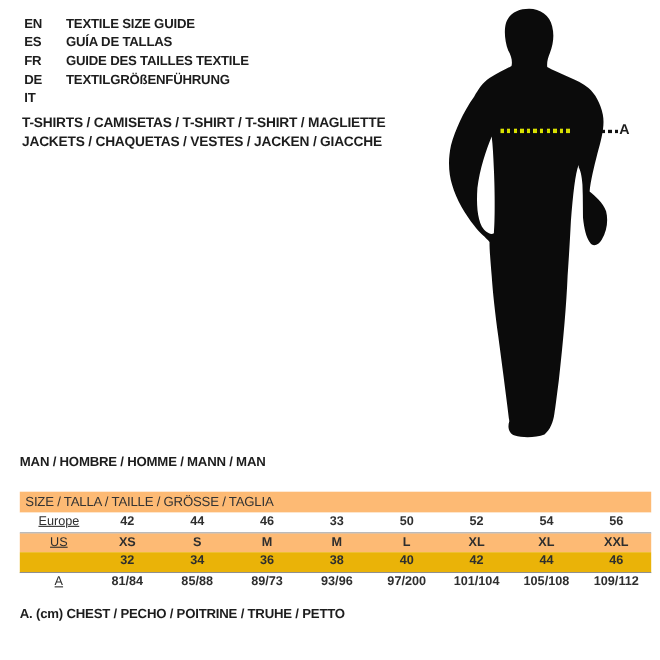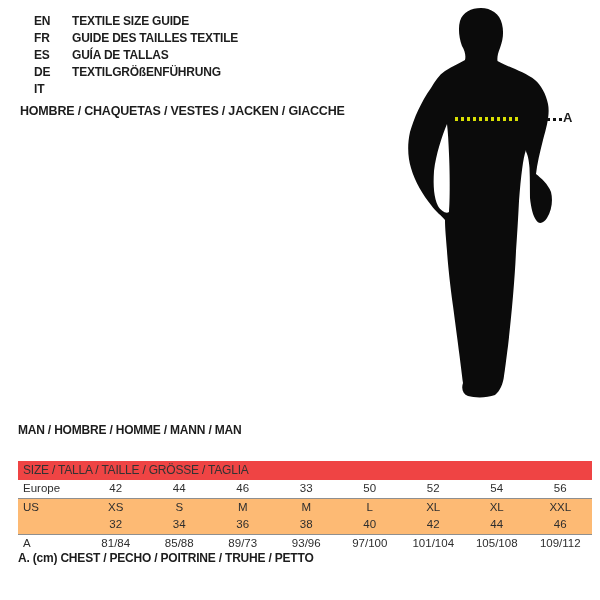--- a/index.html
+++ b/index.html
@@ -5,81 +5,82 @@
   html,body{margin:0;padding:0;}
   body{
     width:600px;height:600px;position:relative;background:#ffffff;
     font-family:"Liberation Sans", sans-serif;color:#1d1d1d;overflow:hidden;
   }
   .abs{position:absolute;}
 
   
   #lang-list{left:22px;top:13px;font-size:12px;font-weight:700;letter-spacing:-0.2px;}
   .lang-row{display:flex;height:17px;line-height:17px;}
-  .lang-code{width:38px;margin-left:12px;}
+  .lang-code{width:38px;}
   .lang-label{white-space:nowrap;text-align:center;}
 
   
   #categories{left:20px;top:102px;font-size:12.5px;font-weight:700;letter-spacing:-0.2px;}
   .cat-line{height:18px;line-height:18px;white-space:nowrap;}
 
   
   #figure{left:405px;top:6px;width:175px;height:394px;}
   #figure svg{position:absolute;left:0;top:0;}
   #chest-dash-yellow{left:50px;top:111px;width:64px;height:4px;
     background:repeating-linear-gradient(90deg,var(--dash,#d8e002) 0 3px,transparent 3px 6px);}
   #chest-dash-black{left:142px;top:112px;width:15px;height:3px;
     background:repeating-linear-gradient(90deg,#111 0 3px,transparent 3px 6px);}
   #measure-a{left:158px;top:104px;font-size:13px;font-weight:700;}
 
   
-  #man-title{left:18px;top:423px;font-size:12px;font-weight:700;letter-spacing:-0.2px;}
+  #man-title{left:18px;top:413px;font-size:12px;font-weight:700;letter-spacing:-0.2px;}
 
   
   #size-table{left:18px;top:447px;width:574px;font-size:11.5px;color:#2e2e2e;}
   #size-table-header{height:19px;line-height:19px;padding-left:5px;
     background:#c5c5c5;color:#333;font-size:12px;letter-spacing:-0.2px;}
   .t-row{display:grid;grid-template-columns:66px repeat(8,1fr);height:17.5px;
     line-height:17.5px;align-items:center;}
   .t-row.white{background:#ffffff;}
   .t-row.gray{background:#efefef;}
   .t-row.line{border-bottom:1px solid #8f8f8f;}
-  .t-label{padding-left:5px;text-align:left;}
-  .t-cell{text-align:center;}
+  .t-label{padding-left:5px;text-align:center;text-decoration:underline;}
+  .t-cell{text-align:center;font-weight:bold;}
 
   
   #footnote{left:18px;top:551px;font-size:12px;font-weight:700;letter-spacing:-0.2px;}
 </style>
 </head>
 <body>
 
 <div id="lang-list" class="abs">
     <div class="lang-row">
       <span class="lang-code">EN</span>
       <span class="lang-label">TEXTILE SIZE GUIDE</span>
     </div>
     <div class="lang-row">
+      <span class="lang-code">ES</span>
+      <span class="lang-label">GUÍA DE TALLAS</span>
+    </div>
+    <div class="lang-row">
       <span class="lang-code">FR</span>
       <span class="lang-label">GUIDE DES TAILLES TEXTILE</span>
-    </div>
-    <div class="lang-row">
-      <span class="lang-code">ES</span>
-      <span class="lang-label">GUÍA DE TALLAS</span>
     </div>
     <div class="lang-row">
       <span class="lang-code">DE</span>
       <span class="lang-label">TEXTILGRÖßENFÜHRUNG</span>
     </div>
     <div class="lang-row">
       <span class="lang-code">IT</span>
     </div>
   </div>
 
 <div id="categories" class="abs">
-  <div class="cat-line">HOMBRE / CHAQUETAS / VESTES / JACKEN / GIACCHE</div>
+  <div class="cat-line">T-SHIRTS / CAMISETAS / T-SHIRT / T-SHIRT / MAGLIETTE</div>
+  <div class="cat-line">JACKETS / CHAQUETAS / VESTES / JACKEN / GIACCHE</div>
 </div>
 
 <div id="figure" class="abs">
   <svg width="175" height="394" viewBox="0 0 175 394">
     <path fill="#0b0b0b" d="
       M 76 2
       C 86 2 95 8 97 18
       C 99 26 98 34 95 42
       C 93 47 92 51 92.5 55
       C 103 61 120 66 130 74
@@ -126,21 +127,21 @@
       C 124 154 122.5 148 121 146 Z"></path>
   </svg>
   <div id="chest-dash-yellow" class="abs" style="--dash: #d8e002;"></div>
   <div id="chest-dash-black" class="abs"></div>
   <div id="measure-a" class="abs">A</div>
 </div>
 
 <div id="man-title" class="abs">MAN / HOMBRE / HOMME / MANN / MAN</div>
 
 <div id="size-table" class="abs">
-  <div id="size-table-header" style="background: #ef4444; margin-top: 14px;">SIZE / TALLA / TAILLE / GRÖSSE / TAGLIA</div>
+  <div id="size-table-header" style="background: #fdba74;">SIZE / TALLA / TAILLE / GRÖSSE / TAGLIA</div>
   <div id="size-table-body">
       <div class="t-row white line">
         <div class="t-label">Europe</div>
         <div class="t-cell">42</div>
         <div class="t-cell">44</div>
         <div class="t-cell">46</div>
         <div class="t-cell">33</div>
         <div class="t-cell">50</div>
         <div class="t-cell">52</div>
         <div class="t-cell">54</div>
@@ -150,38 +151,38 @@
         <div class="t-label">US</div>
         <div class="t-cell">XS</div>
         <div class="t-cell">S</div>
         <div class="t-cell">M</div>
         <div class="t-cell">M</div>
         <div class="t-cell">L</div>
         <div class="t-cell">XL</div>
         <div class="t-cell">XL</div>
         <div class="t-cell">XXL</div>
       </div>
-      <div class="t-row gray line" style="background: #fdba74;">
+      <div class="t-row gray line" style="background: #eab308;">
         <div class="t-label"></div>
         <div class="t-cell">32</div>
         <div class="t-cell">34</div>
         <div class="t-cell">36</div>
         <div class="t-cell">38</div>
         <div class="t-cell">40</div>
         <div class="t-cell">42</div>
         <div class="t-cell">44</div>
         <div class="t-cell">46</div>
       </div>
       <div class="t-row white">
         <div class="t-label">A</div>
         <div class="t-cell">81/84</div>
         <div class="t-cell">85/88</div>
         <div class="t-cell">89/73</div>
         <div class="t-cell">93/96</div>
-        <div class="t-cell">97/100</div>
+        <div class="t-cell">97/200</div>
         <div class="t-cell">101/104</div>
         <div class="t-cell">105/108</div>
         <div class="t-cell">109/112</div>
       </div>
     </div>
 </div>
 
 <div id="footnote" class="abs">A. (cm) CHEST / PECHO / POITRINE / TRUHE / PETTO</div>
 
 </body></html>

